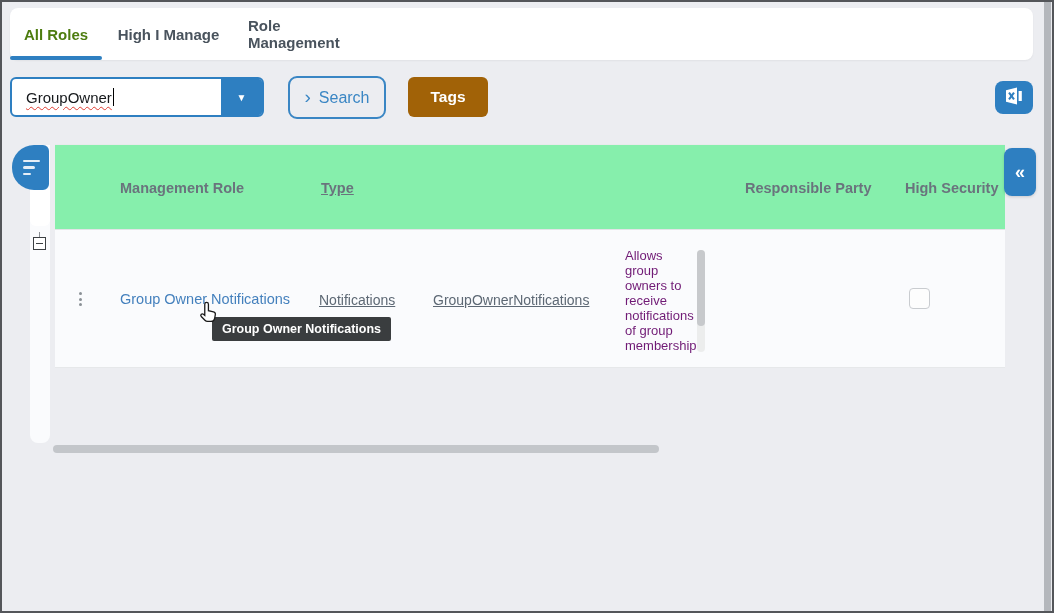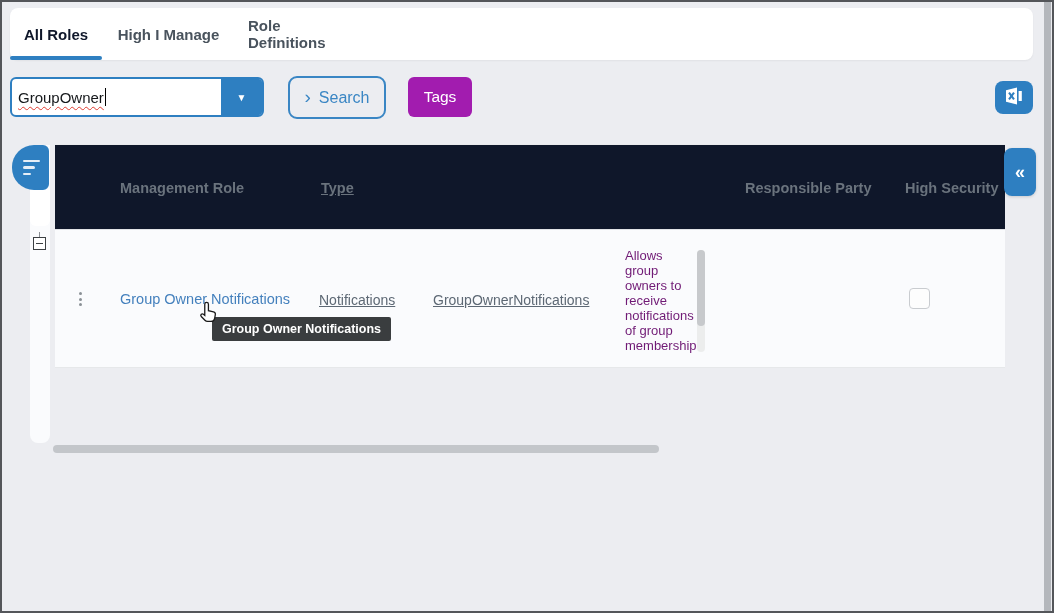--- a/index.html
+++ b/index.html
@@ -6,39 +6,39 @@
   html,body { width:1054px; height:613px; }
   body { font-family:"Liberation Sans", sans-serif; }
   .page { position:relative; width:1054px; height:613px; background:#ecedf1; overflow:hidden; }
   .frame { position:absolute; inset:0; border:2px solid #54565a; z-index:99; pointer-events:none; }
 
   
   .tabbar { position:absolute; left:10px; top:8px; width:1023px; height:52px; background:#ffffff;
             border-radius:8px; box-shadow:0 1px 2px rgba(0,0,0,.05); }
   .tab { position:absolute; top:0; height:52px; display:flex; align-items:center; justify-content:center;
          font-size:15px; font-weight:600; color:#49535d; cursor:pointer; }
-  .tab.active { font-weight:700; color:#0f172a; }
+  .tab.active { font-weight:700; color:#4d7c0f; }
   .tab-underline { position:absolute; left:0; bottom:0; width:92px; height:4px; background:#2e7fc1; border-radius:2px; }
 
   
   .combo { position:absolute; left:10px; top:77px; width:254px; height:40px; background:#ffffff;
            border:2px solid #2e7fc1; border-radius:6px; display:flex; }
-  .combo-text { flex:1; display:flex; align-items:center; padding-left:6px; font-size:15px; color:#15181b;
+  .combo-text { flex:1; display:flex; align-items:center; padding-left:14px; font-size:15px; color:#15181b;
                 white-space:nowrap; overflow:hidden; }
   .combo-text .val { text-decoration:underline wavy #e03c31 1px; text-underline-offset:3px; }
   .caret { display:inline-block; width:1.5px; height:18px; background:#000; margin-left:1px; }
   .combo-dd { width:41px; height:100%; background:#2e7fc1; border-radius:0 3px 3px 0; display:flex;
               align-items:center; justify-content:center; color:#ffffff; font-size:10px; cursor:pointer; }
 
   .search-btn { position:absolute; left:288px; top:76px; width:98px; height:43px; border:2px solid #3a86c4;
                 border-radius:9px; background:transparent; color:#3a86c4; font-size:16px;
                 display:flex; align-items:center; justify-content:center; gap:8px; cursor:pointer; }
   .search-btn .chev { font-size:19px; line-height:1; margin-top:-2px; }
-  .tags-btn { position:absolute; left:408px; top:77px; width:64px; height:40px; background:#a21caf; border:none;
-              border-radius:6px; color:#ffffff; font-size:15.5px; font-weight:400; cursor:pointer; }
+  .tags-btn { position:absolute; left:408px; top:77px; width:80px; height:40px; background:#a16207; border:none;
+              border-radius:6px; color:#ffffff; font-size:15.5px; font-weight:700; cursor:pointer; }
   .excel-btn { position:absolute; left:995px; top:81px; width:38px; height:33px; background:#2e7fc1; border:none;
                border-radius:8px; display:flex; align-items:center; justify-content:center; cursor:pointer; }
 
   
   .rail { position:absolute; left:30px; top:145px; width:20px; height:298px; background:#fafbfd;
           border-radius:0 0 8px 8px; }
   .rail-top { position:absolute; left:30px; top:188px; width:20px; height:38px; background:#ffffff;
               border-radius:0 0 6px 6px; }
   .menu-btn { position:absolute; left:12px; top:145px; width:37px; height:45px; background:#2e7fc1; border:none;
               border-radius:22px 6px 6px 22px; display:flex; flex-direction:column; justify-content:center;
@@ -46,21 +46,21 @@
   .menu-btn i { display:block; height:2.5px; border-radius:2px; background:#e6eef7; }
   .menu-btn i:nth-child(1){ width:17px; } .menu-btn i:nth-child(2){ width:12px; } .menu-btn i:nth-child(3){ width:8px; }
   .tree-icon { position:absolute; left:33px; top:232px; width:14px; cursor:pointer; z-index:31; }
   .tree-icon .stem { display:block; width:1px; height:5px; background:#8a8f94; margin-left:6px; }
   .tree-icon .box { width:13px; height:13px; border:1.5px solid #3c4043; background:#fff;
                     display:flex; align-items:center; justify-content:center; }
   .tree-icon .minus { width:7px; height:1.5px; background:#3c4043; }
 
   
   .panel { position:absolute; left:55px; top:144px; width:950px; height:225px; }
-  .t-head { position:absolute; left:0; top:0; width:950px; height:86px; background:#0f172a;
+  .t-head { position:absolute; left:0; top:0; width:950px; height:86px; background:#86efac;
             border-top:1px solid #e9eaec; border-bottom:1px solid #e2e4e7; }
   .t-head span { position:absolute; top:0; height:86px; display:flex; align-items:center;
                  font-size:14.5px; font-weight:700; color:#6a737d; white-space:nowrap; }
   .t-row { position:absolute; left:0; top:86px; width:950px; height:138px; background:#fafbfd;
            border-bottom:1px solid #e6e8ea; }
   .cell { position:absolute; font-size:14px; color:#5d6874; white-space:nowrap; }
   .kebab { position:absolute; left:20px; top:58px; width:10px; height:22px; display:flex; flex-direction:column;
            align-items:center; justify-content:center; gap:2.5px; cursor:pointer; }
   .kebab i { width:3px; height:3px; border-radius:50%; background:#8a9096; }
   .role-link { position:absolute; left:65px; top:61px; font-size:14.5px; color:#4480bd; cursor:pointer; white-space:nowrap; }
@@ -87,21 +87,21 @@
   .vscroll { position:absolute; left:1044px; top:2px; width:7px; height:609px; background:#b4b7bc; cursor:pointer; }
 </style>
 </head>
 <body>
 
 <div class="page">
 
   <div class="tabbar">
     <div class="tab active" style="left:0;width:92px;">All Roles</div>
     <div class="tab" style="left:105px;width:107px;">High I Manage</div>
-    <div class="tab" style="left:238px;width:112px;">Role Definitions</div>
+    <div class="tab" style="left:238px;width:112px;">Role Management</div>
     <div class="tab-underline"></div>
   </div>
 
   <div class="combo">
     <div class="combo-text">
       <span class="val">GroupOwner</span>
         <span class="caret"></span>
     </div>
     <div class="combo-dd">
       <span>▼</span>

